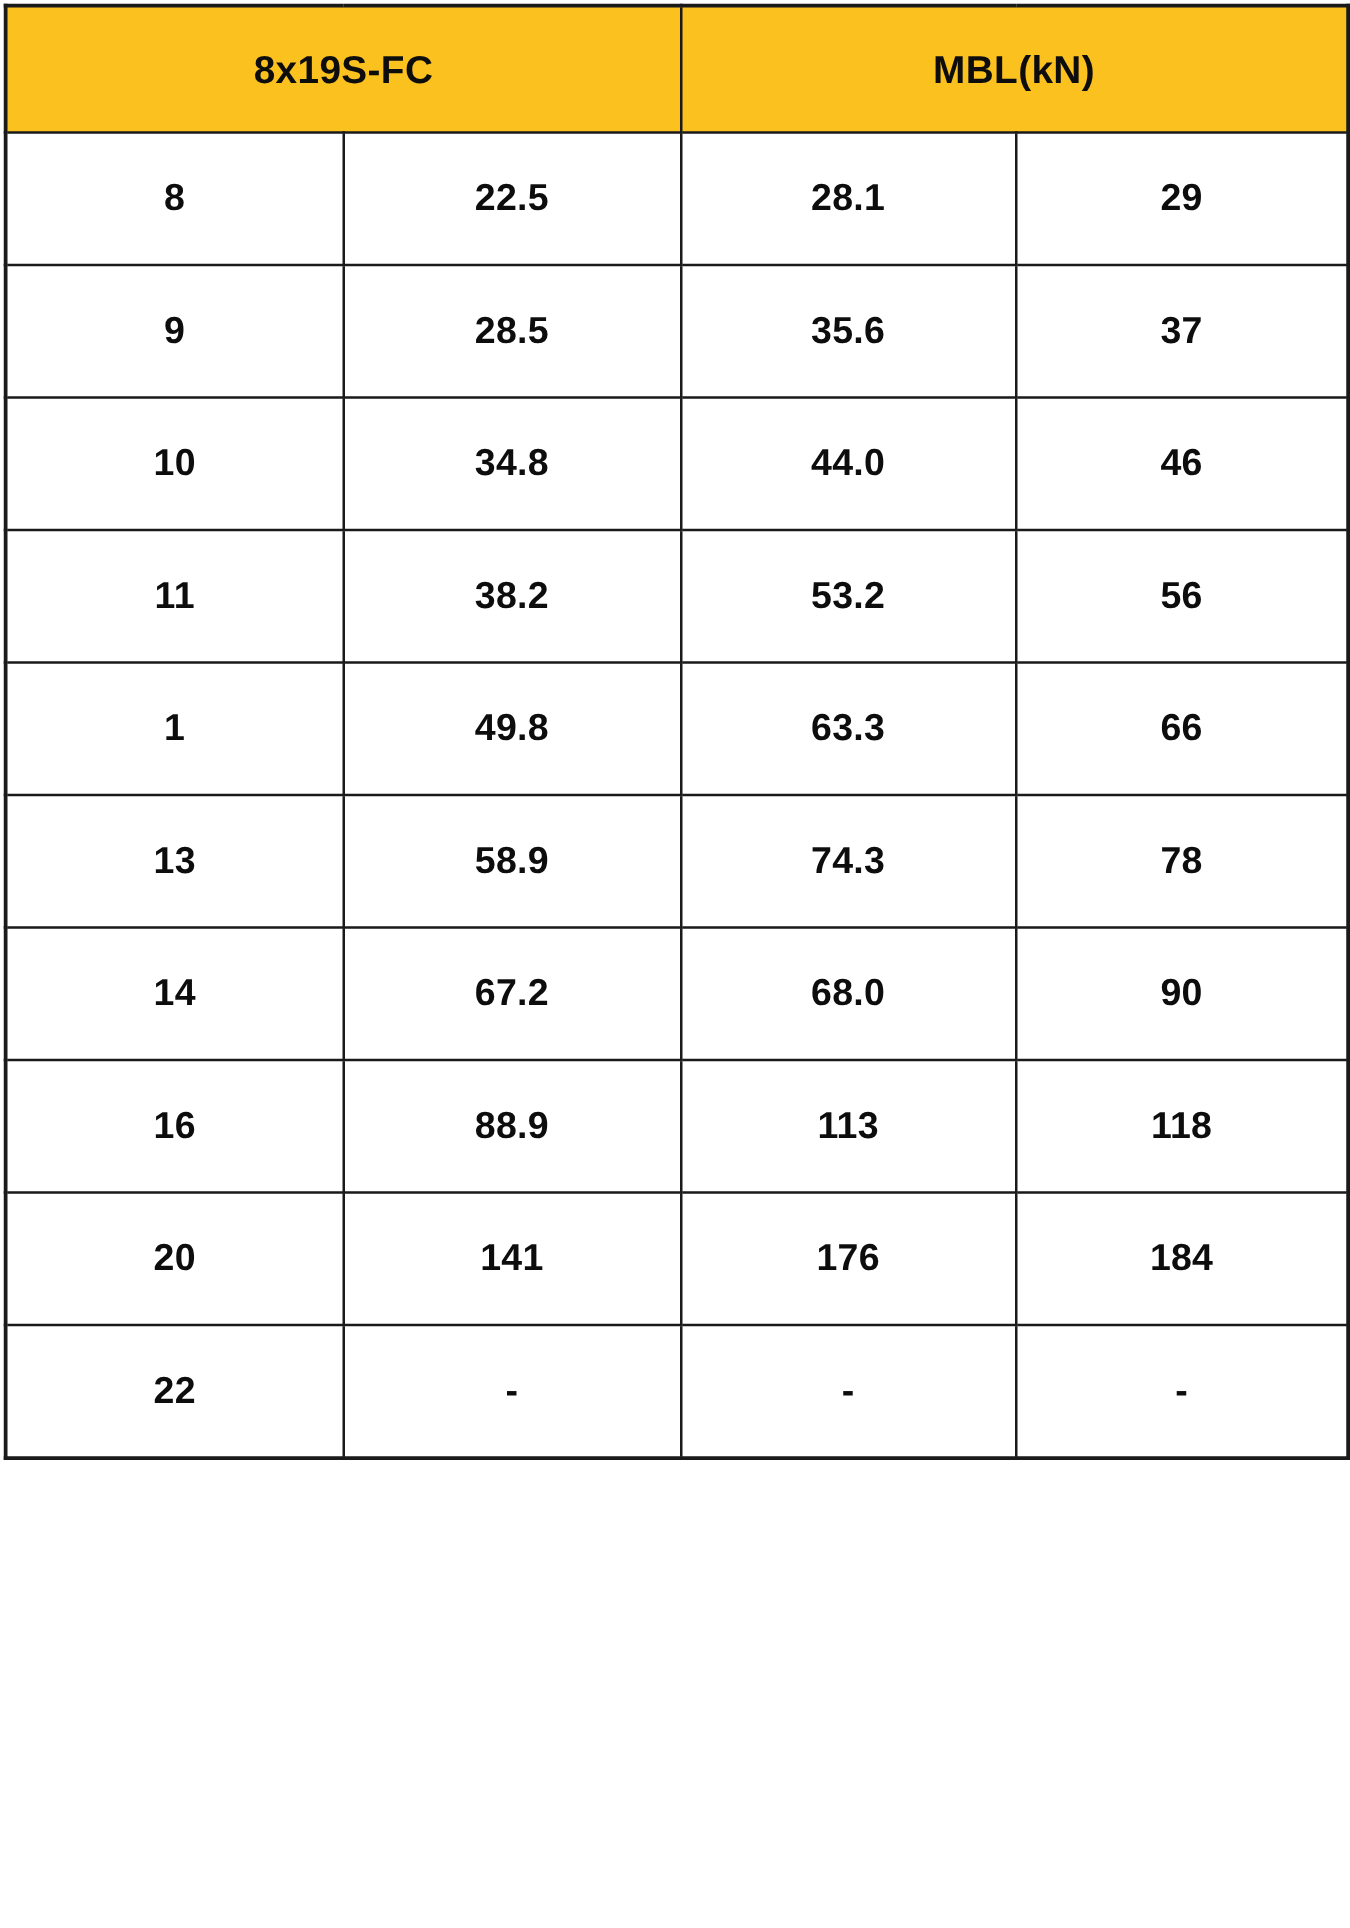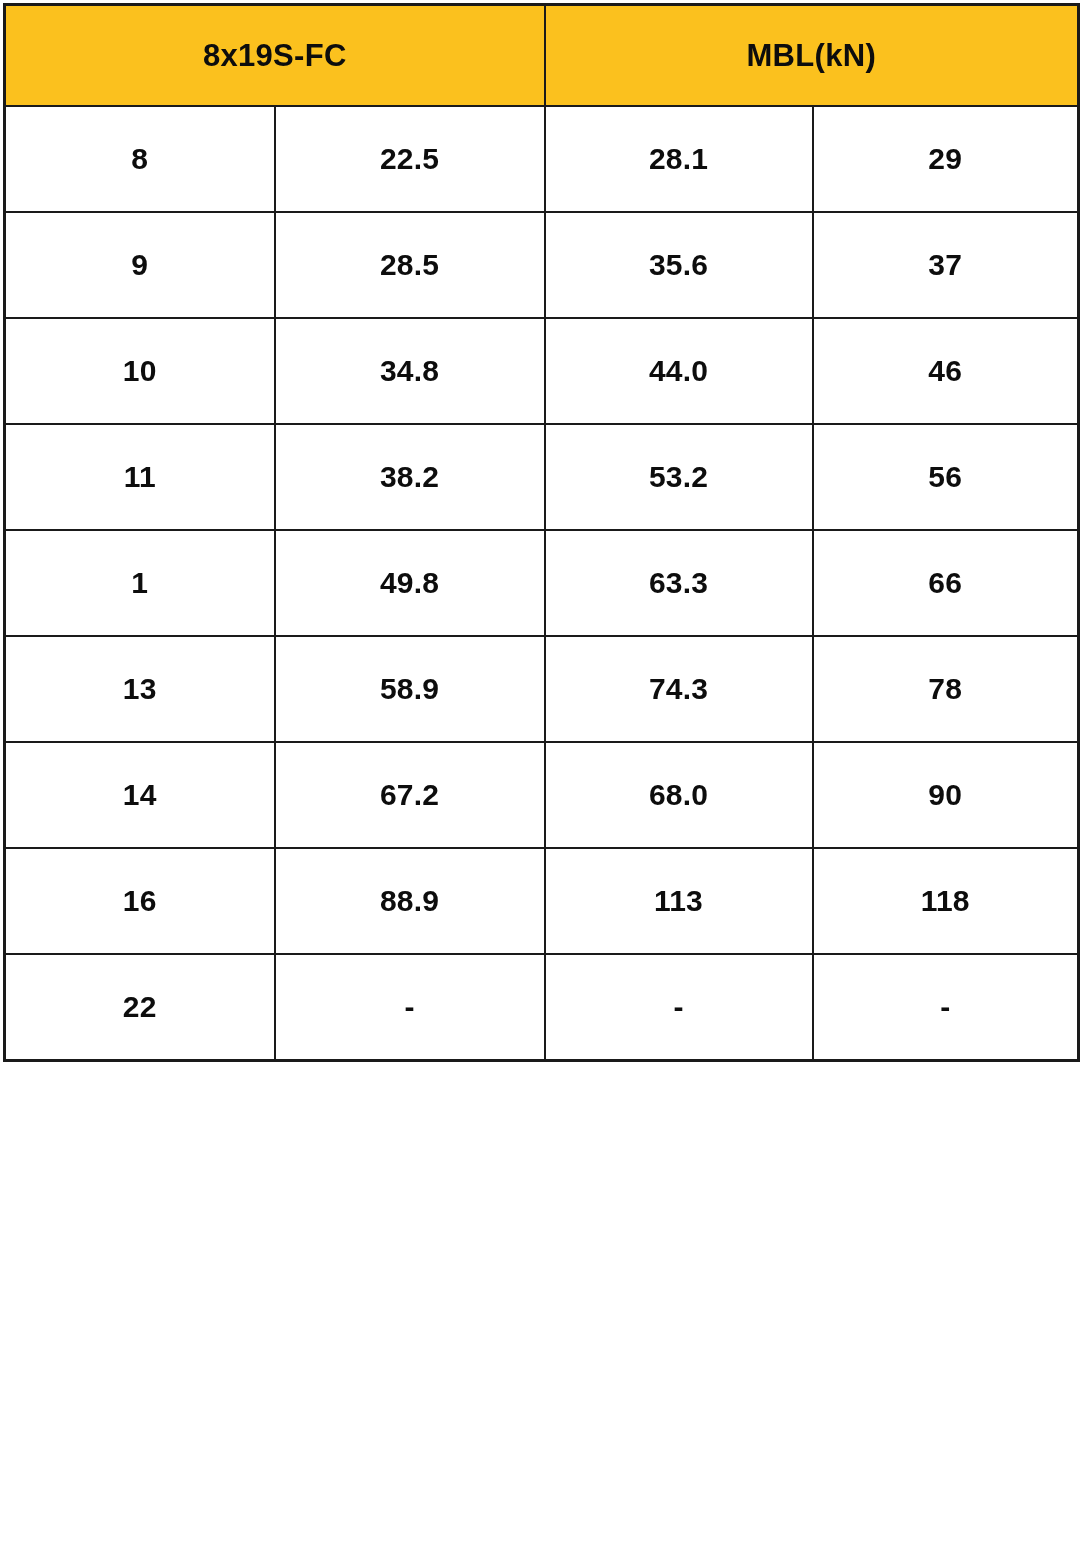--- a/index.html
+++ b/index.html
@@ -150,20 +150,26 @@
 
       <tr>
         <td>16</td>
         <td>88.9</td>
         <td>113</td>
         <td>118</td>
       </tr>
 
 
 
+      <tr>
+        <td>20</td>
+        <td>141</td>
+        <td>176</td>
+        <td>184</td>
+      </tr>
 
       <tr>
         <td>22</td>
         <td class="dash">-</td>
         <td class="dash">-</td>
         <td class="dash">-</td>
       </tr>
 
     </tbody>
   </table>

